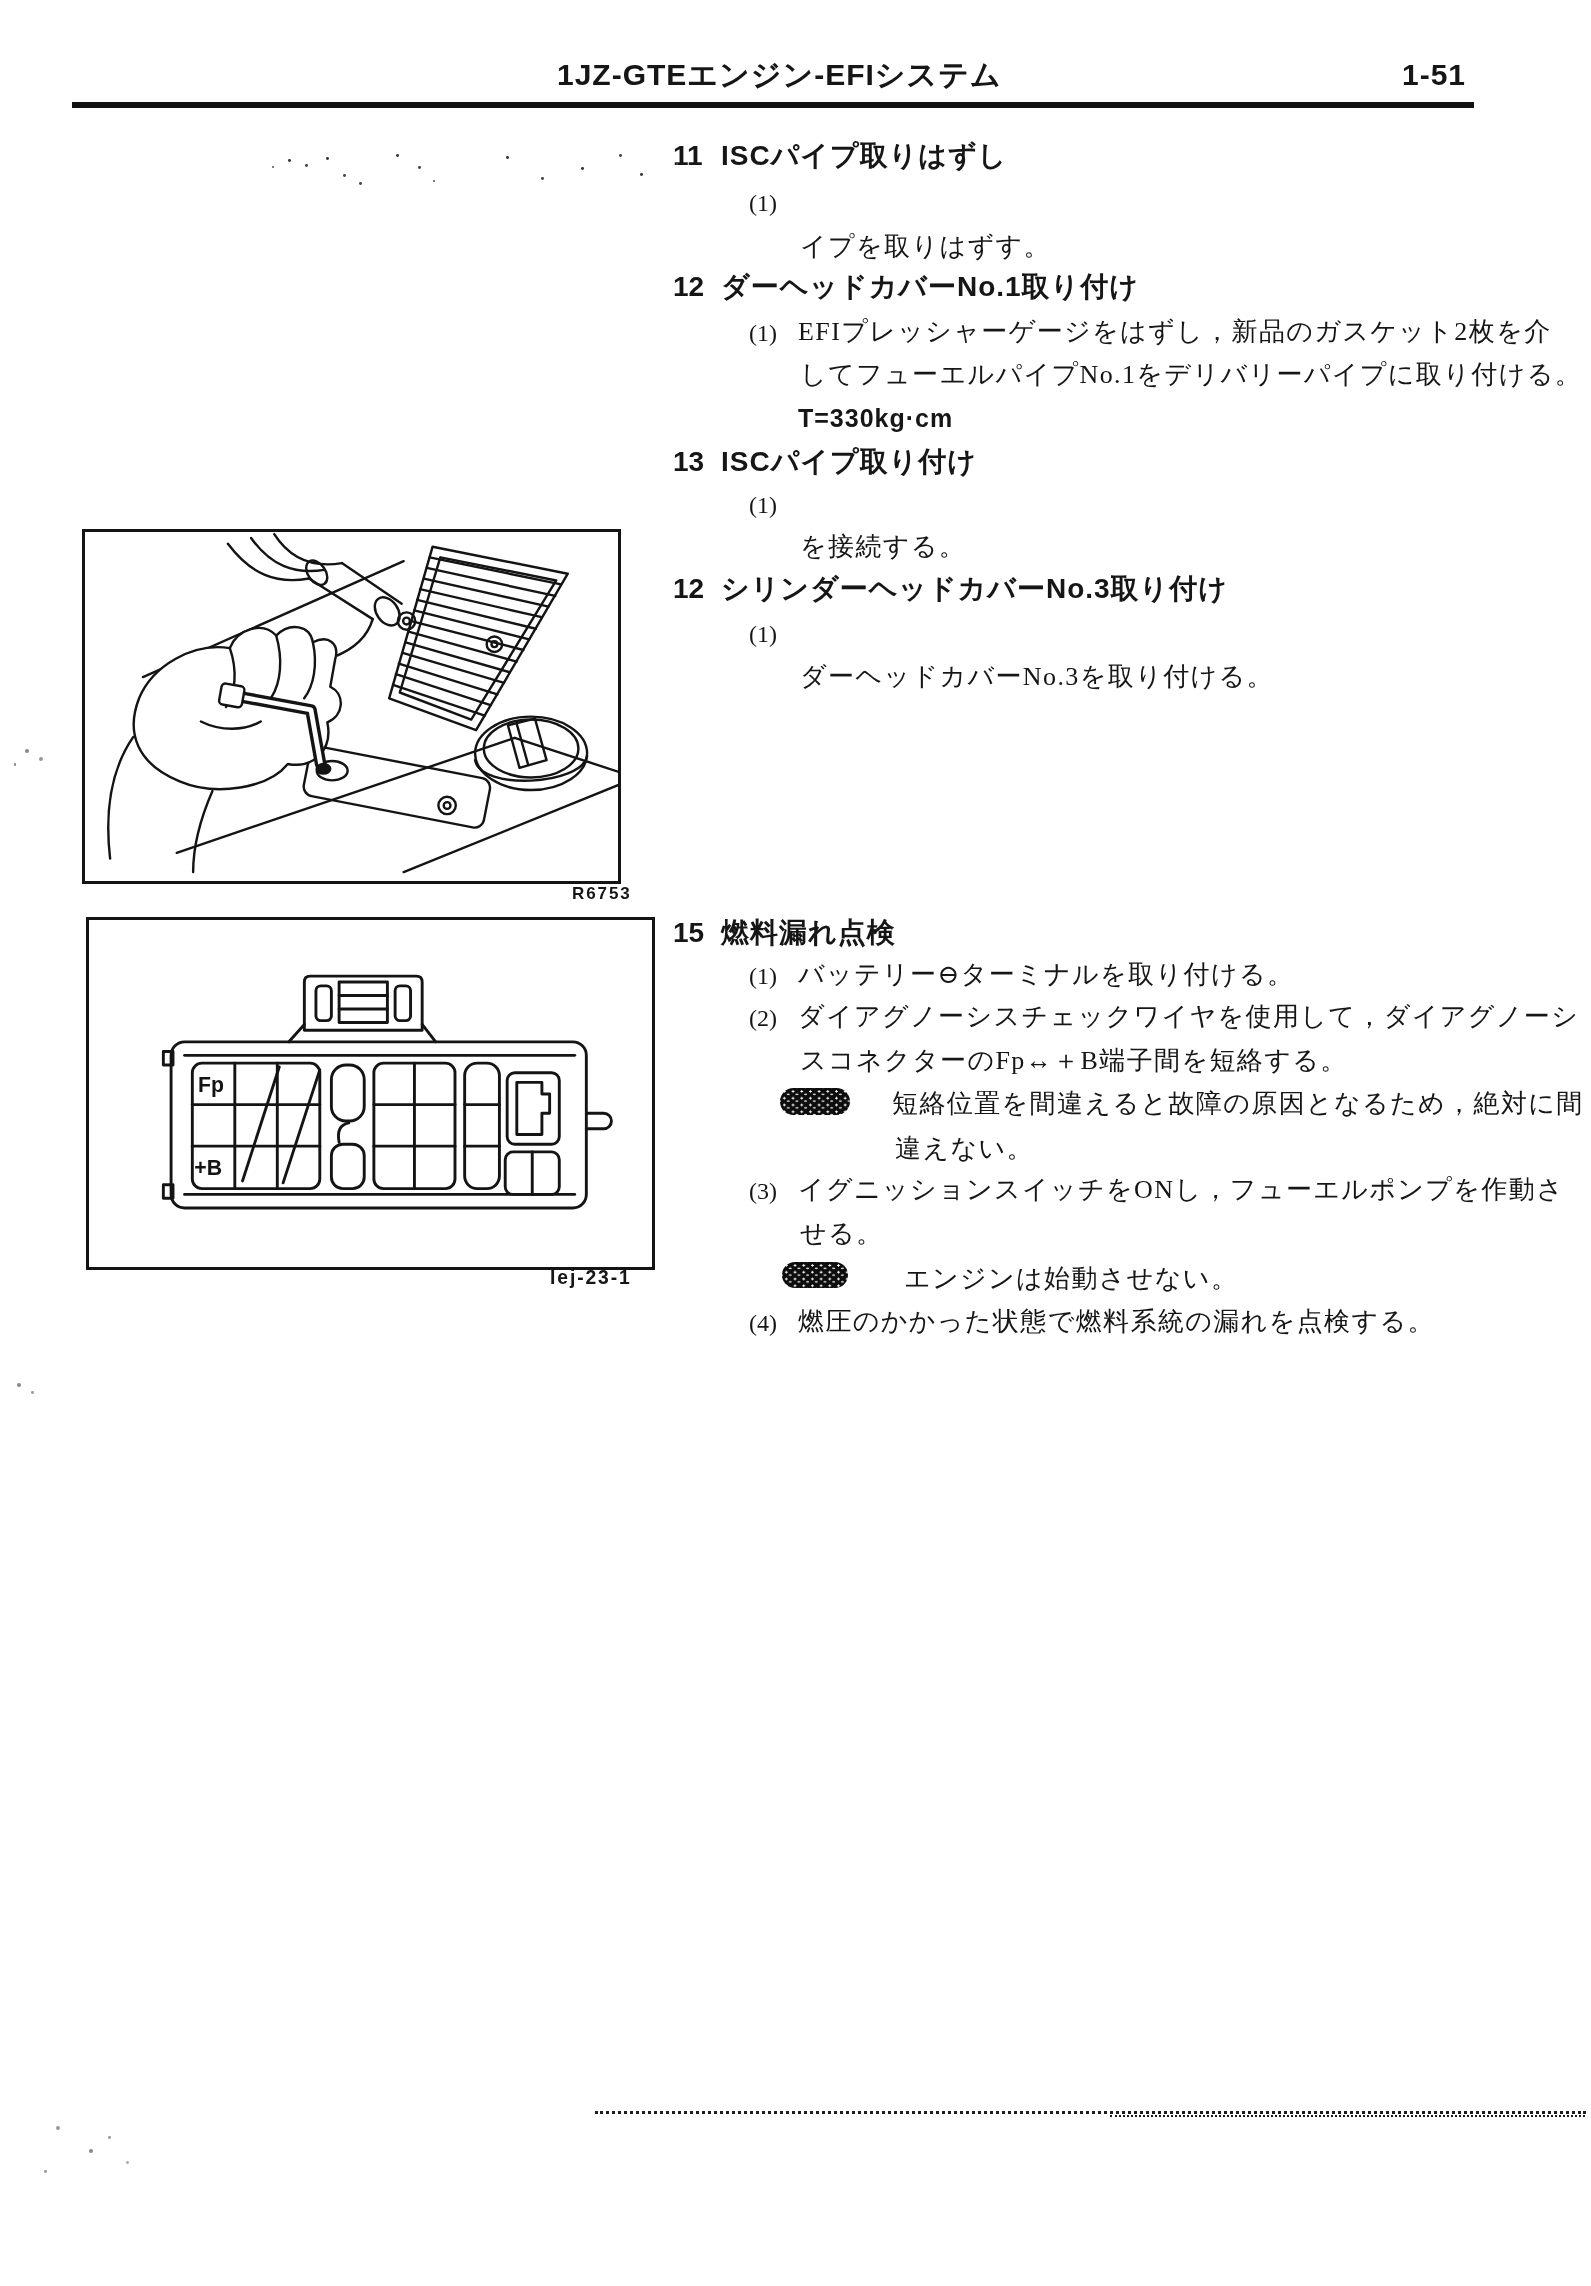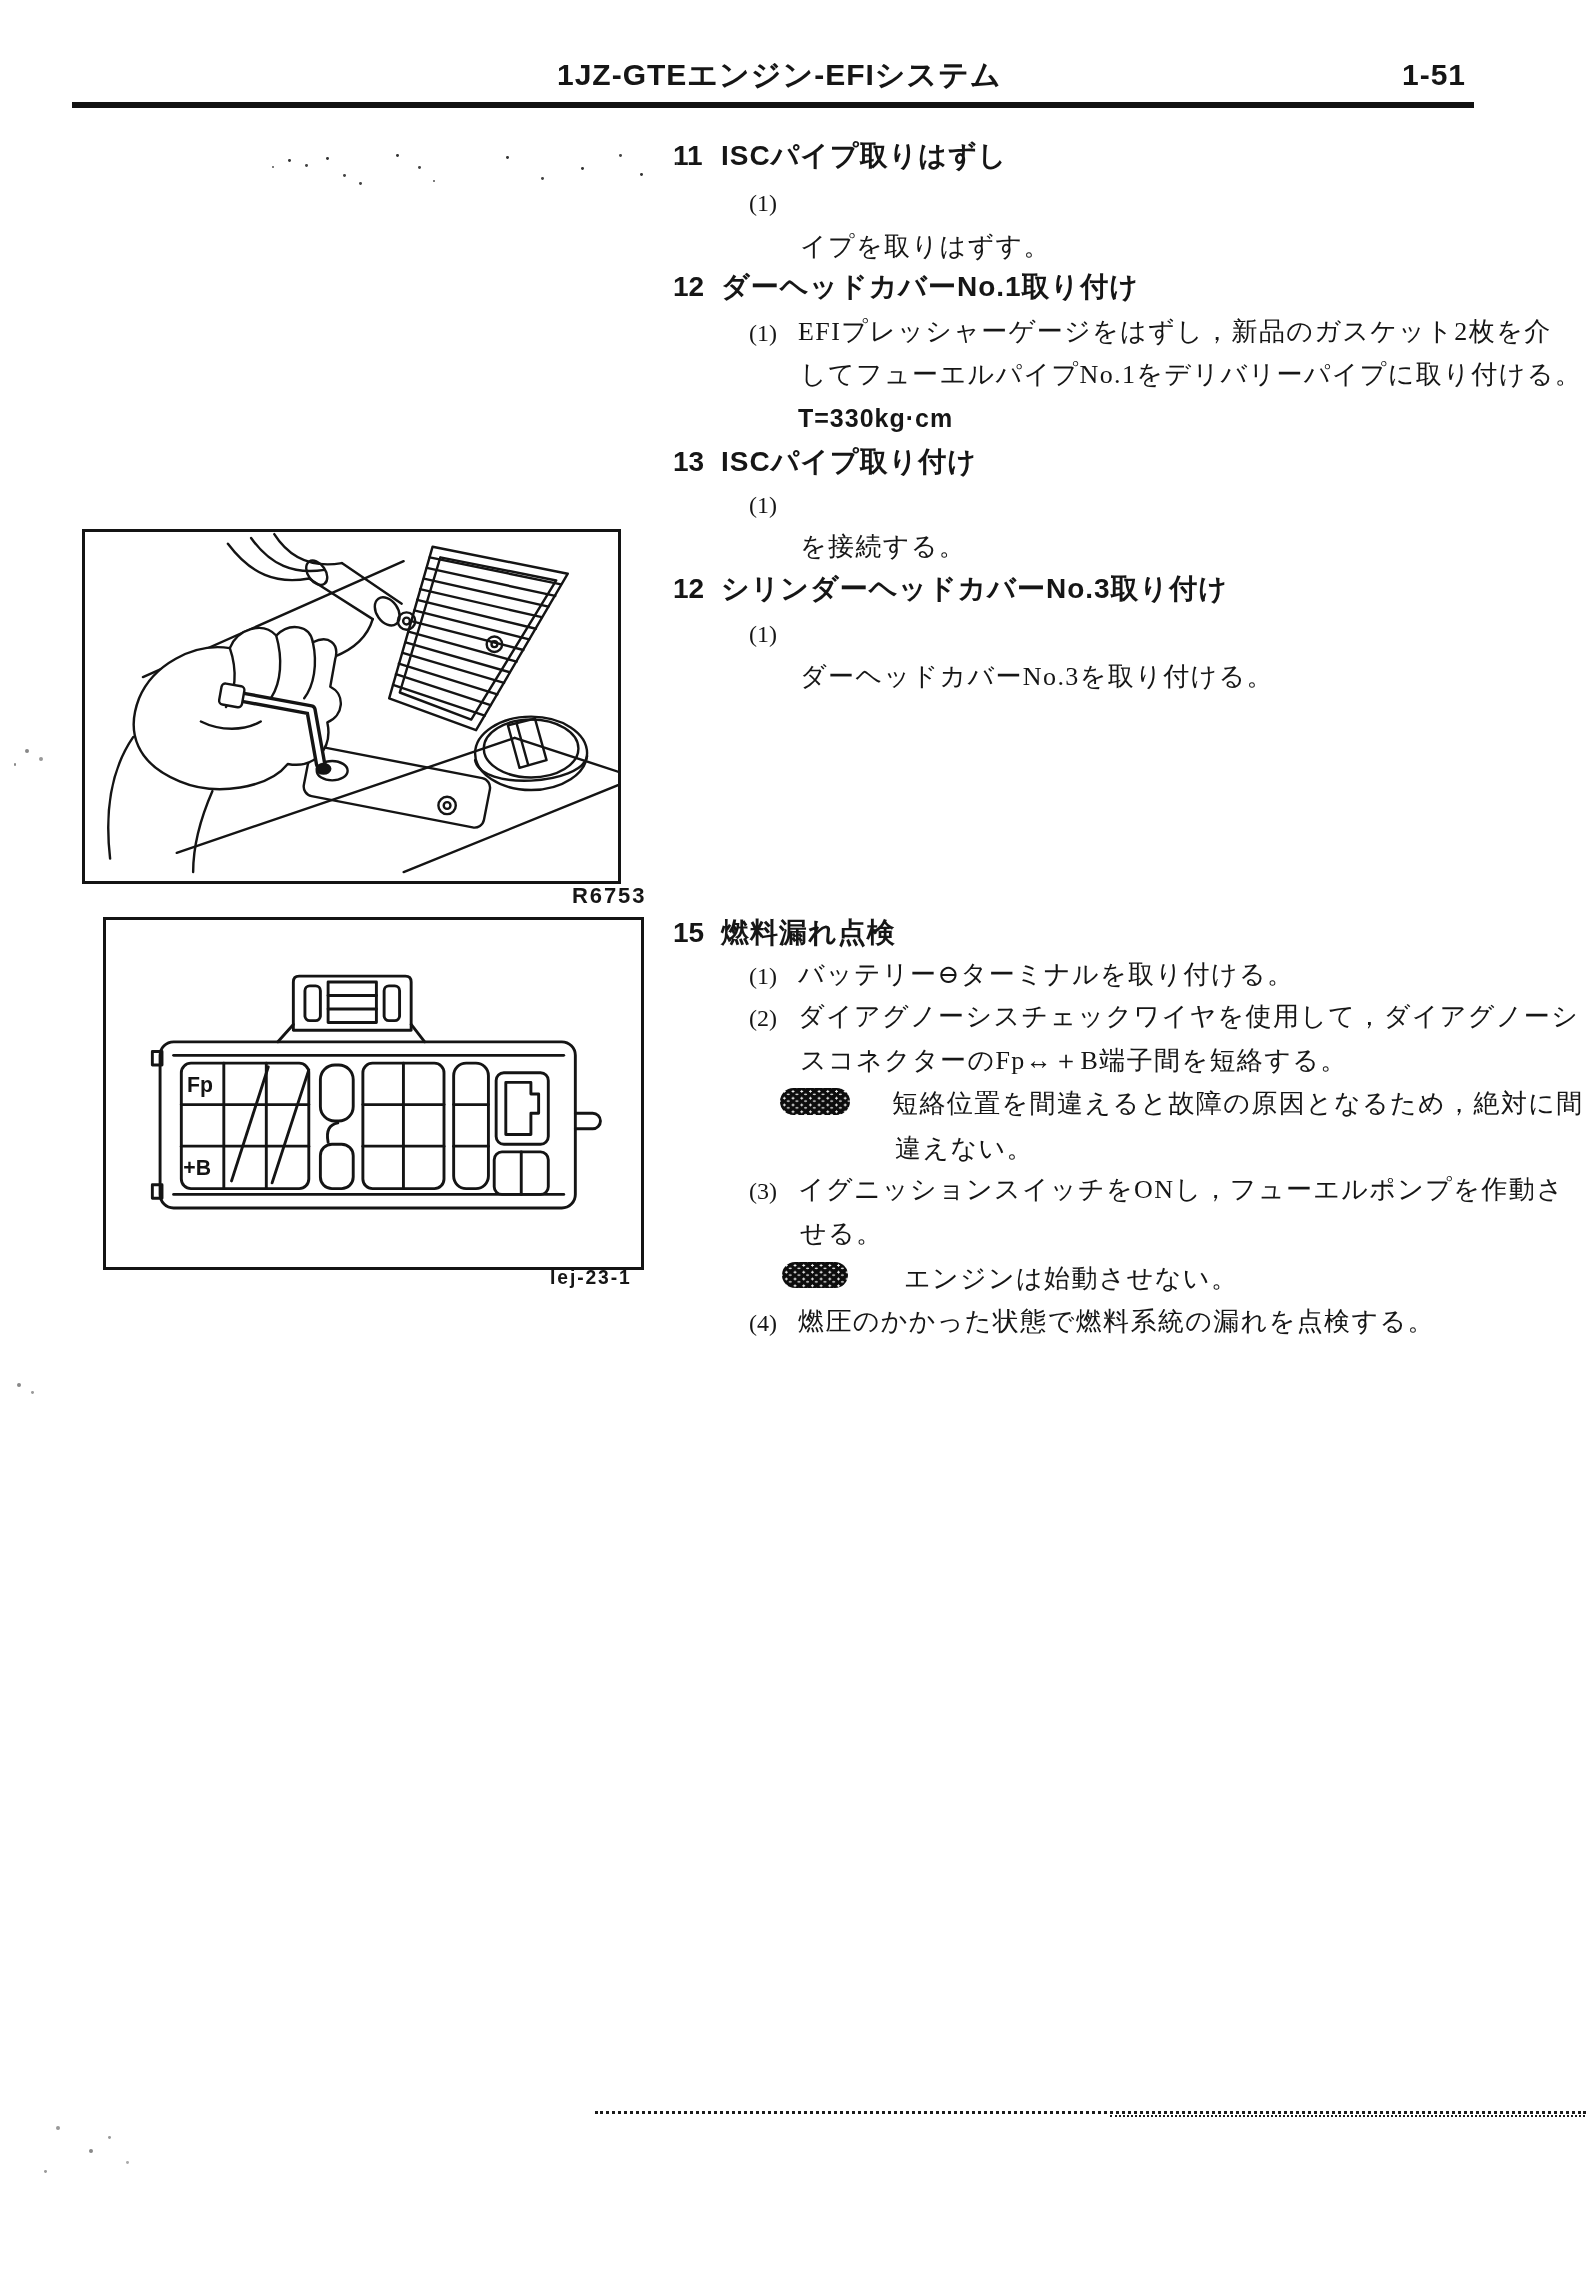--- a/index.html
+++ b/index.html
@@ -9,21 +9,21 @@
   .h{position:absolute;line-height:1;white-space:nowrap;font-family:"Liberation Sans","DejaVu Sans",sans-serif;
      font-weight:bold;font-size:28px;letter-spacing:1px;}
   .num{position:absolute;line-height:1;font-family:"Liberation Sans","DejaVu Sans",sans-serif;
      font-weight:bold;font-size:28px;}
   .t{position:absolute;line-height:1;white-space:nowrap;font-size:26px;letter-spacing:1.4px;}
   .lbl{position:absolute;line-height:1;font-size:24px;letter-spacing:0;}
   .torq{position:absolute;line-height:1;font-family:"Liberation Sans","DejaVu Sans",sans-serif;
      font-weight:bold;font-size:25px;letter-spacing:1px;}
   .figbox{position:absolute;border:3.9px solid #141414;background:#fff;}
   .figcode{position:absolute;line-height:1;font-family:"Liberation Sans","DejaVu Sans",sans-serif;
-     font-weight:bold;font-size:22px;letter-spacing:1.9px;}
+     font-weight:bold;font-size:17px;letter-spacing:1.9px;}
   .headrule{position:absolute;background:#121212;}
   .stamp{position:absolute;border-radius:13.5px;
      background:
        radial-gradient(#fff 1.2px, transparent 1.4px),
        radial-gradient(#fff 1px, transparent 1.3px),
        #0d0d0d;
      background-size:8.7px 6.8px,8.7px 6.8px;background-position:0 0,3.9px 2.9px;}
   .dotrule{position:absolute;height:0;border-top:3.9px dotted #1c1c1c;}
   .dotrule2{position:absolute;height:0;border-top:2.9px dotted #1c1c1c;}
   .spk{position:absolute;border-radius:50%;}
@@ -100,21 +100,21 @@
 
         <path d="M158,170 L234,184 L244,240" stroke-width="12"></path>
         <path d="M158,170 L234,184 L244,240" stroke="#ffffff" stroke-width="5"></path>
         <rect x="140" y="158" width="24" height="22" rx="4" fill="#ffffff" transform="rotate(10 152 169)"></rect>
         <ellipse cx="247" cy="245" rx="7" ry="5" fill="#141414"></ellipse>
       </g>
     </svg>
   </div>
   <div class="figcode" style="left:572px;top:885px;">R6753</div>
 
-  <div class="figbox" style="left:103px;top:917px;width:535px;height:347px;">
+  <div class="figbox" style="left:86px;top:917px;width:535px;height:347px;padding-left:28px;">
     <svg viewBox="0 0 554 359" width="535" height="347">
       <g fill="none" stroke="#141414" stroke-width="3" stroke-linecap="round" stroke-linejoin="round">
 
         <path d="M200,58 L310,58 Q316,58 316,64 L316,114 L194,114 L194,64 Q194,58 200,58 Z"></path>
         <rect x="206" y="68" width="16" height="36" rx="5"></rect>
         <rect x="288" y="68" width="16" height="36" rx="5"></rect>
         <rect x="230" y="64" width="50" height="42"></rect>
         <path d="M230,78 L280,78"></path>
           <path d="M230,92 L280,92"></path>
         <path d="M178,126 L194,108"></path>

